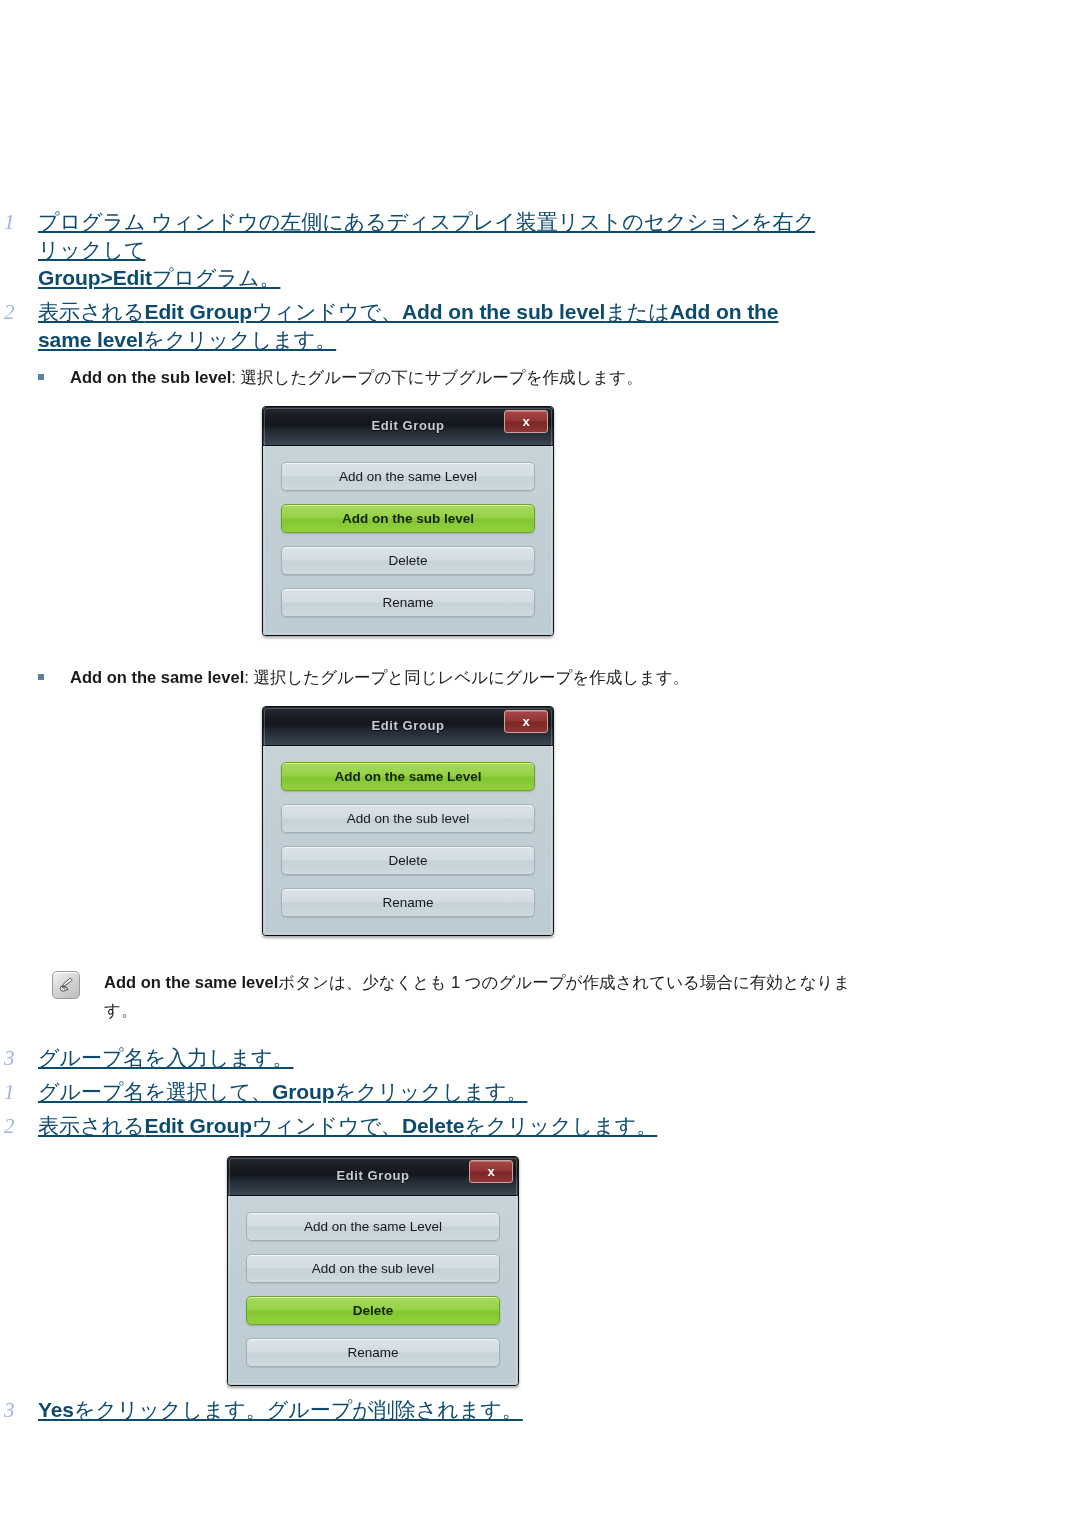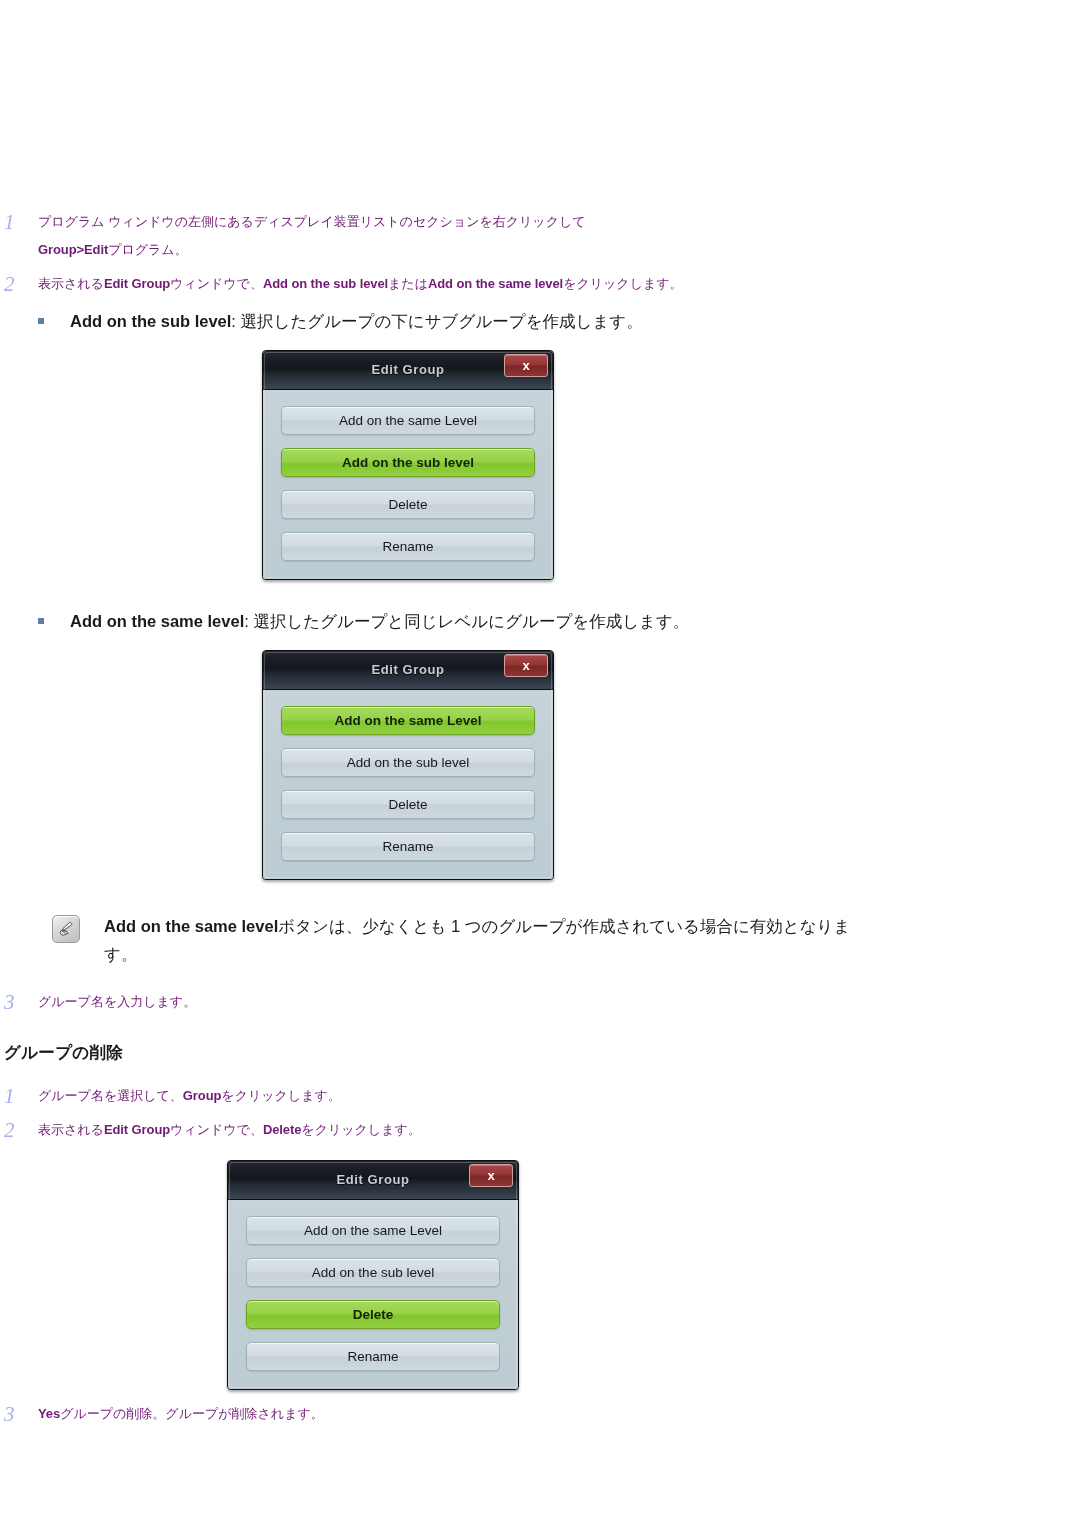--- a/index.html
+++ b/index.html
@@ -38,24 +38,25 @@
     font-size: 21px;
     line-height: 28px;
     color: #a3b0ea;
     text-align: left;
     padding-left: 4px;
     box-sizing: border-box;
     user-select: none;
   }
   .step-body {
     flex: 1 1 auto;
-    font-size: 13px;
+    font-size: 21px;
     line-height: 28px;
-    color: #701a75;
+    color: #0c4a6e;
     max-width: 790px;
+    text-decoration: underline;
   }
   .step-body b {
     font-weight: bold;
     letter-spacing: -0.1px;
   }
 
   
   .bullet-row {
     display: flex;
     align-items: flex-start;
@@ -323,21 +324,20 @@
     <div class="note-text"><b>Add on the same level</b><span>ボタンは、少なくとも 1 つのグループが作成されている場合に有効となります。</span></div>
   </div>
 
   <div class="spacer-sm"></div>
 
   <div class="step">
     <div class="step-num">3</div>
     <div class="step-body">グループ名を入力します。</div>
   </div>
 
-  <div class="section-heading">グループの削除</div>
 
   <div class="step">
     <div class="step-num">1</div>
     <div class="step-body"><span>グループ名を選択して、</span><b>Group</b><span>をクリックします。</span></div>
   </div>
 
   <div class="step">
     <div class="step-num">2</div>
     <div class="step-body"><span>表示される</span><b>Edit Group</b><span>ウィンドウで、</span><b>Delete</b><span>をクリックします。</span></div>
   </div>
@@ -356,16 +356,16 @@
         <div class="dlg-btn selected">Delete</div>
         <div class="dlg-btn">Rename</div>
       </div>
     </div>
   </div>
 
   <div class="spacer-sm"></div>
 
   <div class="step">
     <div class="step-num">3</div>
-    <div class="step-body"><b>Yes</b><span>グループの削除。グループが削除されます。</span></div>
+    <div class="step-body"><b>Yes</b><span>をクリックします。グループが削除されます。</span></div>
   </div>
 
 </div>
 
 </body></html>

